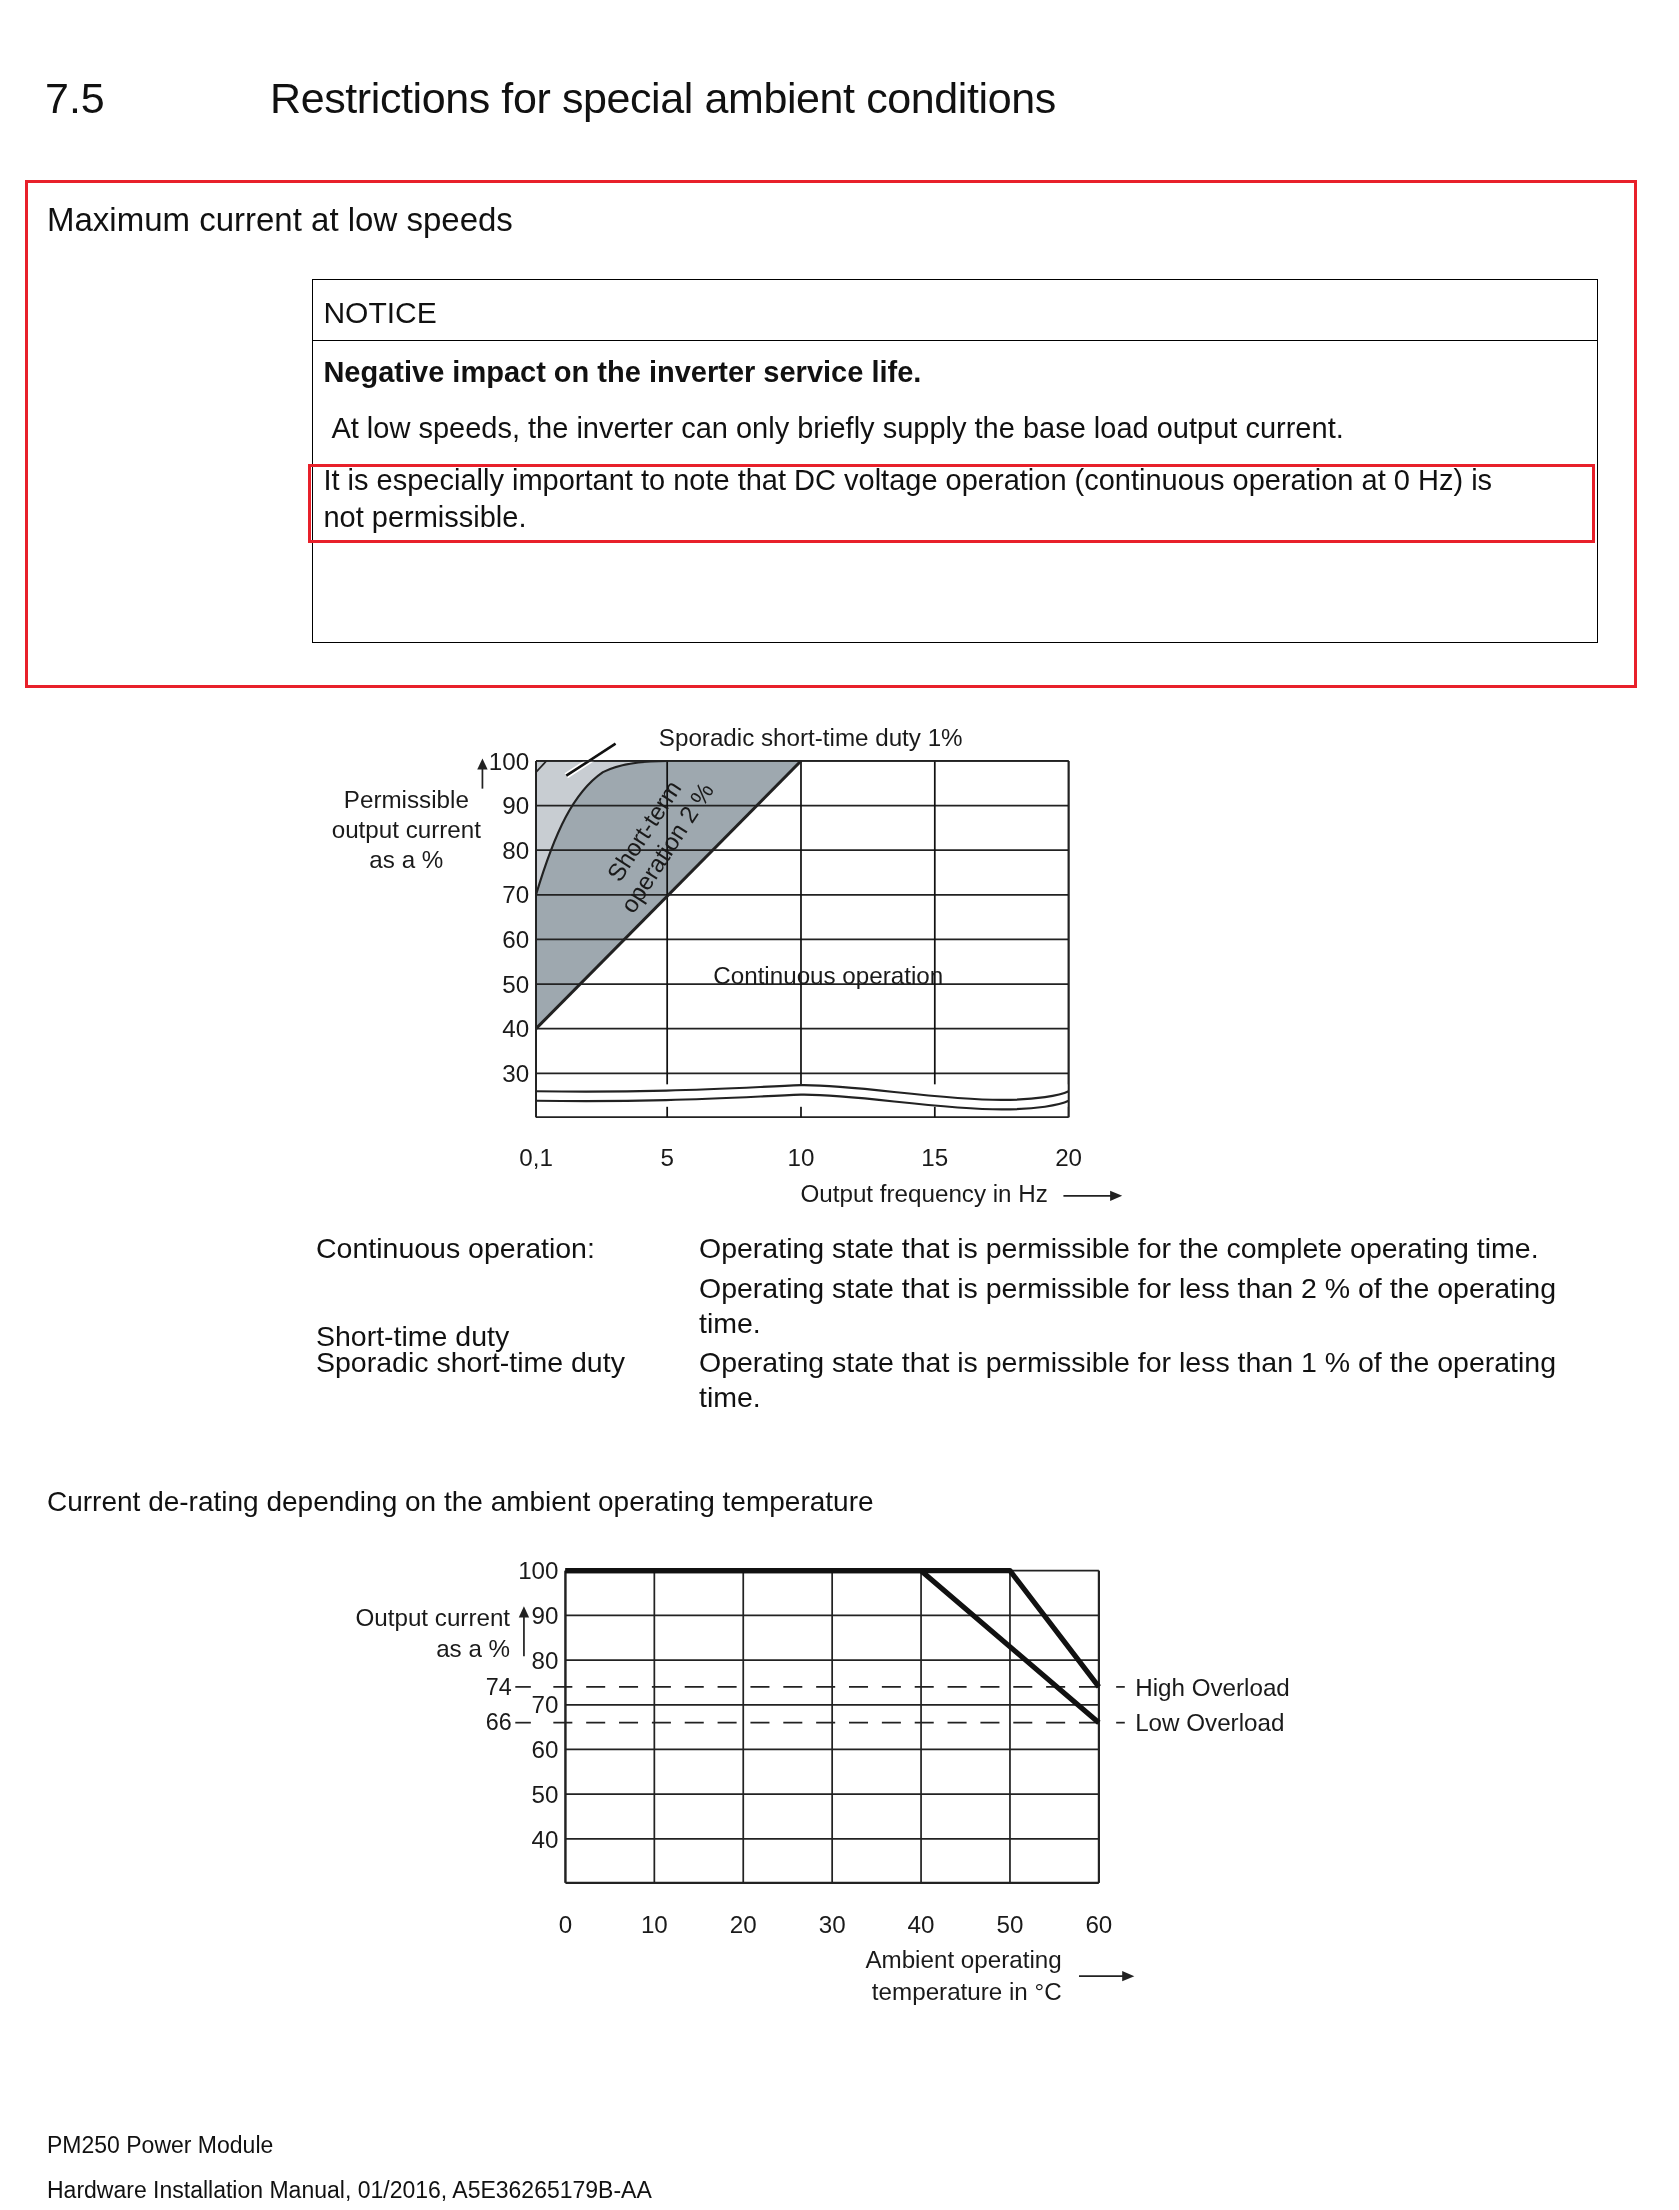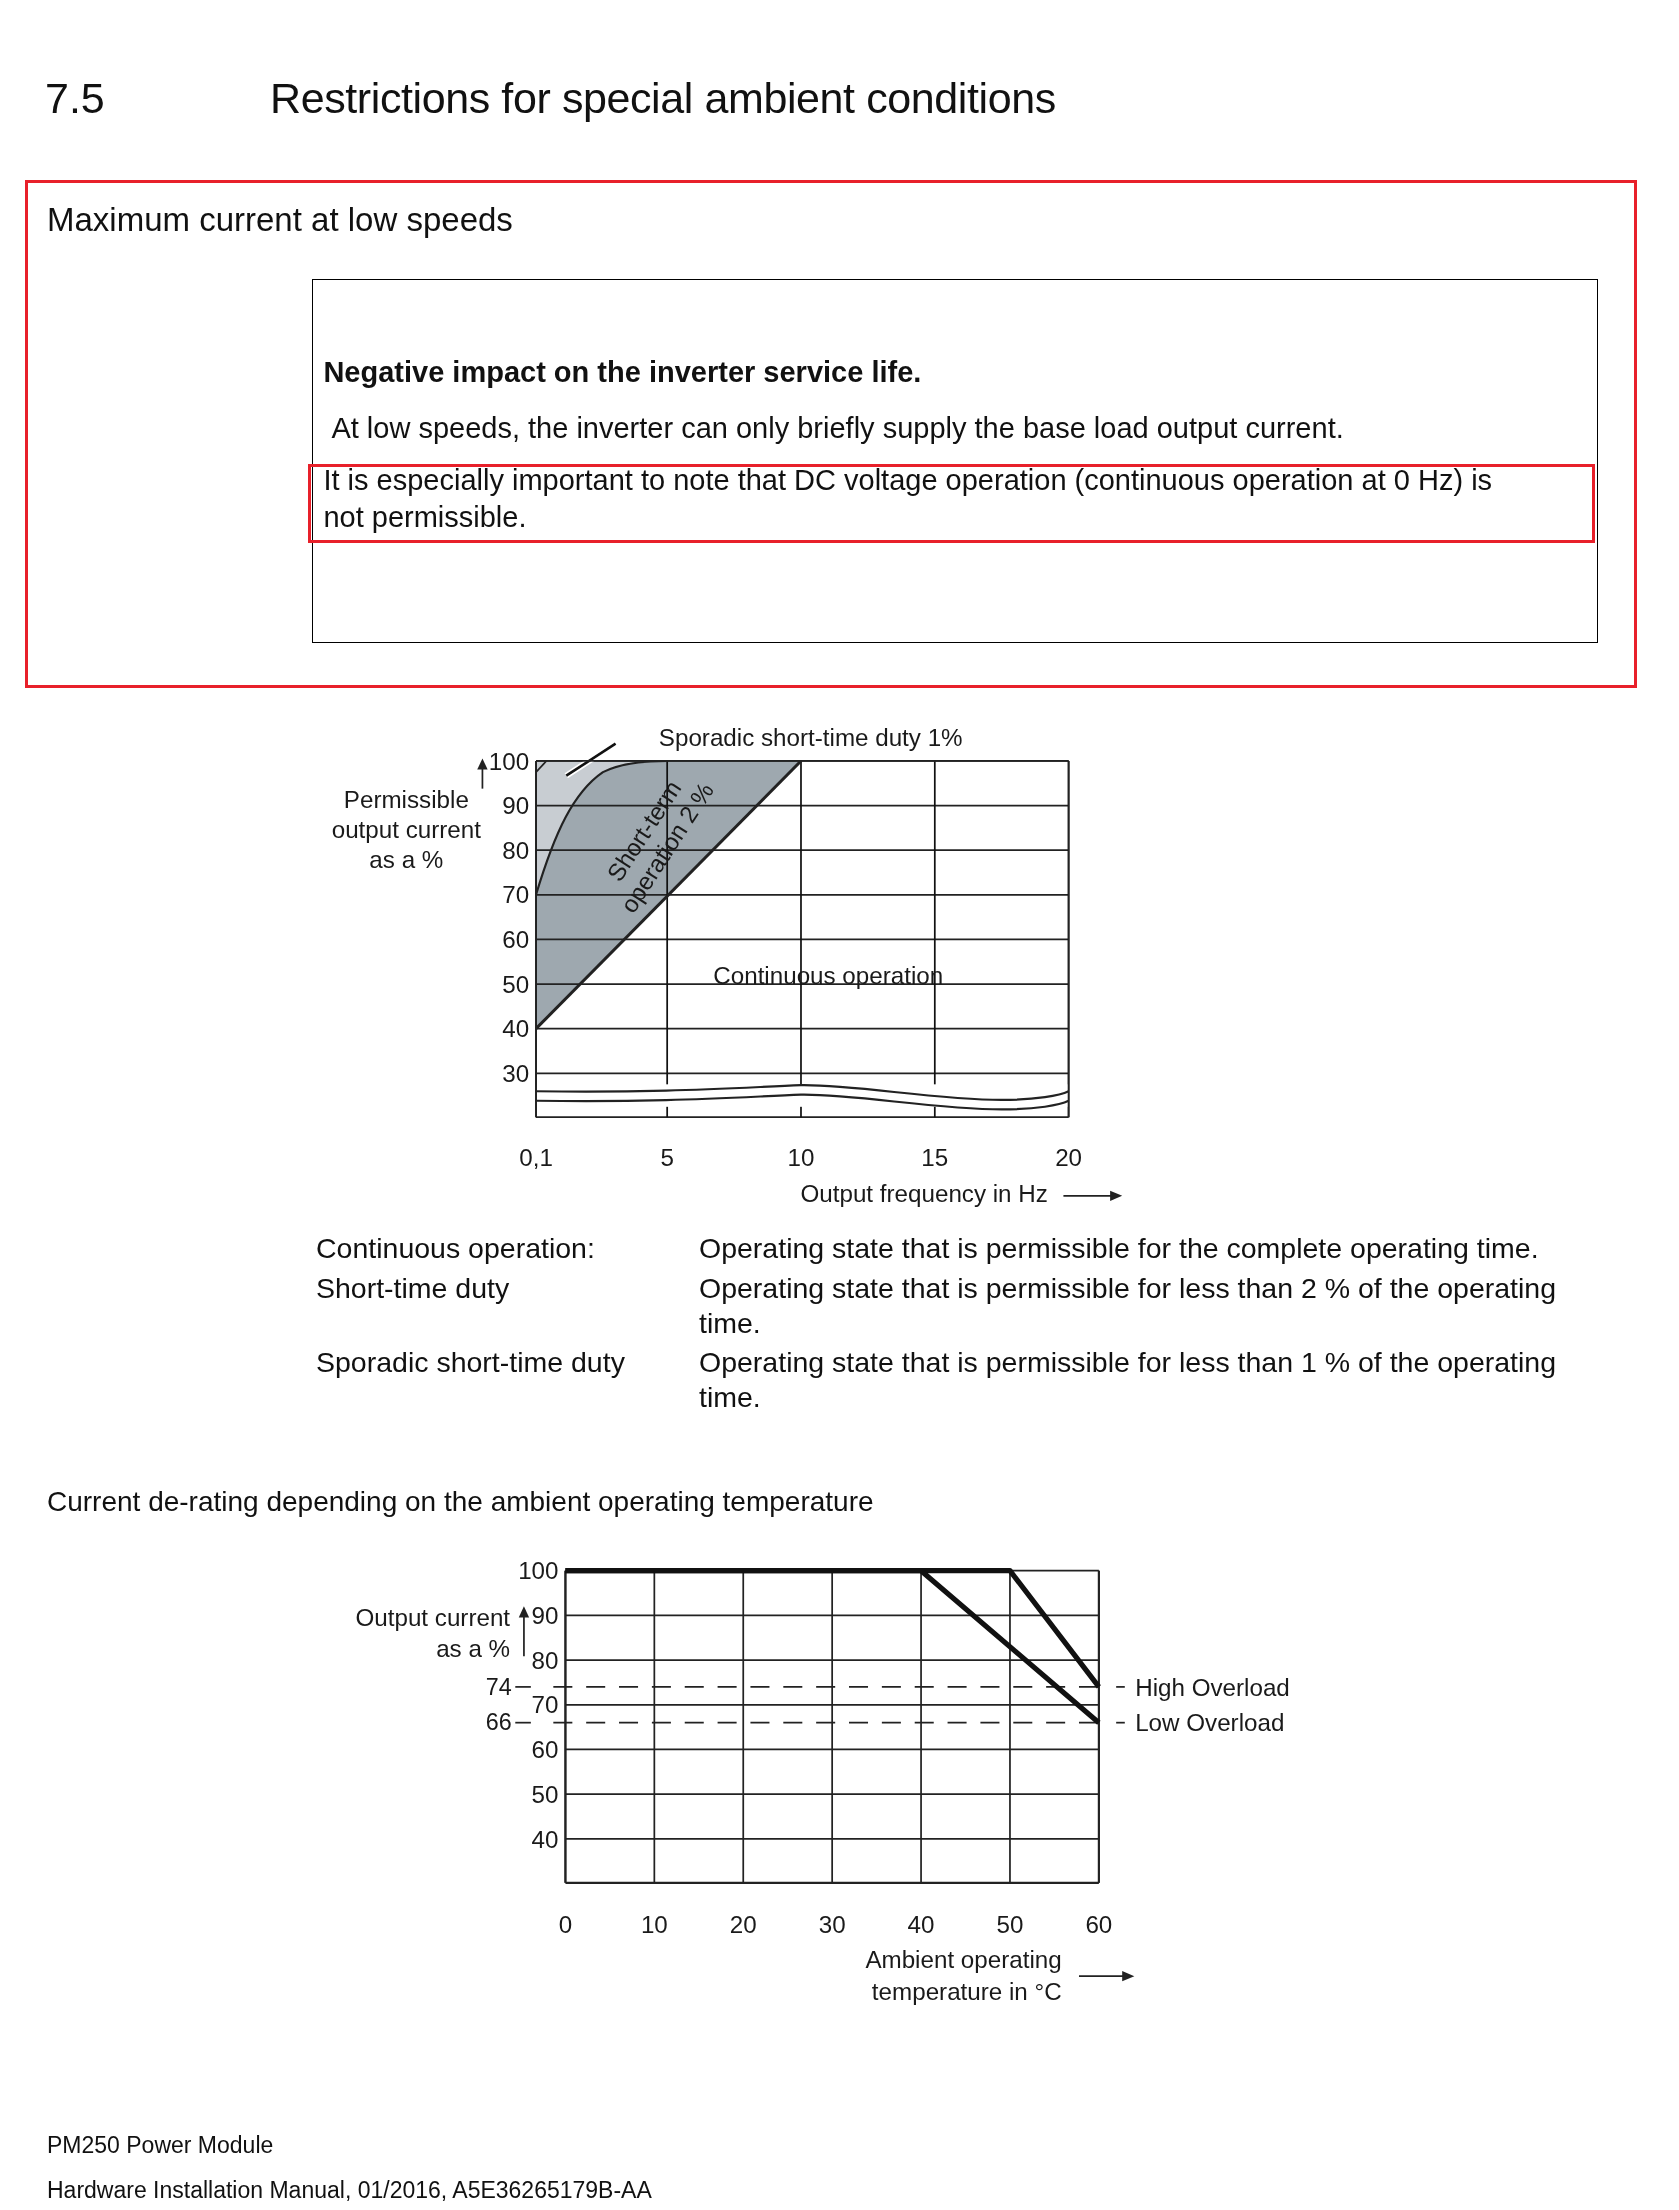--- a/index.html
+++ b/index.html
@@ -25,20 +25,23 @@
 </head>
 <body>
 
 <div class="abs sec-num">7.5</div>
 <div class="abs sec-title">Restrictions for special ambient conditions</div>
 
 <div class="abs red-box"></div>
 <div class="abs sub-title">Maximum current at low speeds</div>
 
 <div class="abs notice">
+  <div class="notice-head">
+    <span>NOTICE</span>
+  </div>
   <div class="ntext" style="top:74px;font-weight:bold;">Negative impact on the inverter service life.</div>
   <div class="ntext" style="top:130px;margin-left:8px;">At low speeds, the inverter can only briefly supply the base load output current.</div>
   <div class="ntext" style="top:182px;">
     <div>It is especially important to note that DC voltage operation (continuous operation at 0 Hz) is</div>
     <div>not permissible.</div>
   </div>
 </div>
 <div class="abs inner-red"></div>
 
 <svg class="abs" id="chart1" style="left:0; top:0;" width="1679" height="1228" viewBox="0 0 1942 1420">
@@ -104,21 +107,21 @@
       <text x="825" y="1138" font-size="28">Continuous operation</text>
     </g>
 </svg>
 
 <div class="abs defs" style="left:316px; top:1231px;">
   <div style="position:absolute; top:0; left:0; width:1297px;">
     <span style="position:absolute; left:0;">Continuous operation:</span>
     <span style="position:absolute; left:383px; white-space:nowrap;">Operating state that is permissible for the complete operating time.</span>
   </div>
   <div style="position:absolute; top:40px; left:0; width:1297px;">
-    <span style="position:absolute; left:0;">Short-time duty</span>
+    <span style="position:absolute; left:0;margin-top:48px;">Short-time duty</span>
     <span style="position:absolute; left:383px; white-space:nowrap;">Operating state that is permissible for less than 2 % of the operating</span>
     <span style="position:absolute; left:383px; top:35px;">time.</span>
   </div>
   <div style="position:absolute; top:114px; left:0; width:1297px;">
     <span style="position:absolute; left:0; white-space:nowrap;">Sporadic short-time duty</span>
     <span style="position:absolute; left:383px; white-space:nowrap;">Operating state that is permissible for less than 1 % of the operating</span>
     <span style="position:absolute; left:383px; top:35px;">time.</span>
   </div>
 </div>
 

